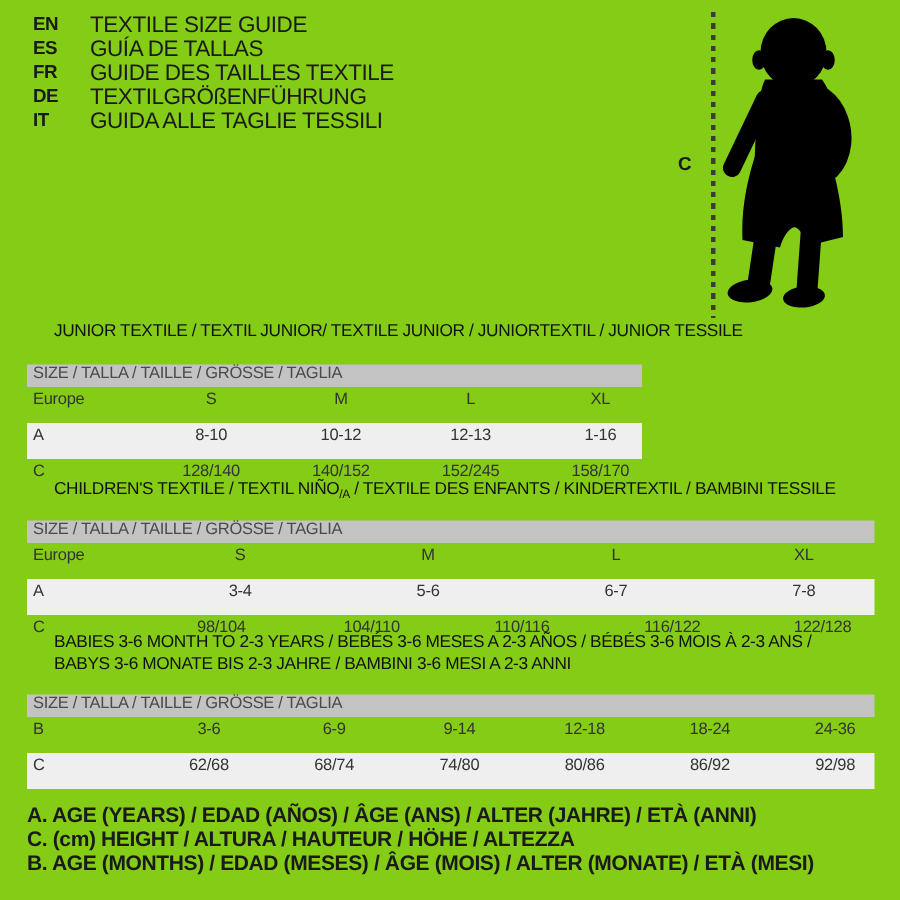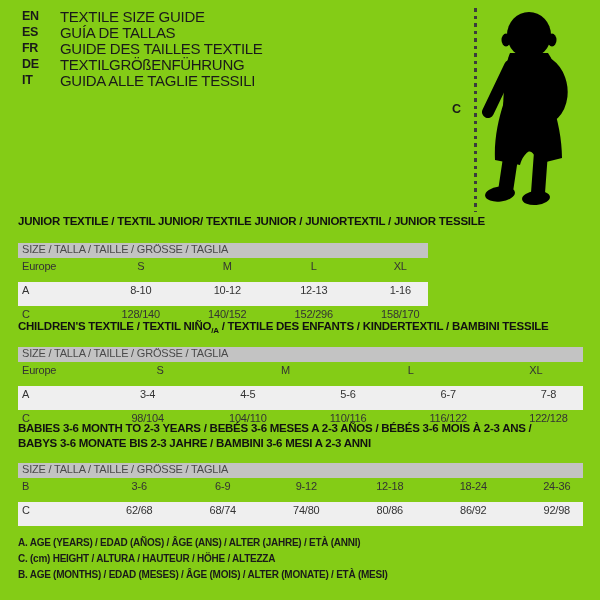--- a/index.html
+++ b/index.html
@@ -12,34 +12,34 @@
   .lang-code {width:38px; font-weight:700; font-size:12.5px; letter-spacing:-0.3px;}
   .lang-label {font-weight:400; font-size:15px; letter-spacing:-0.3px; white-space:nowrap;}
 
   
   .dash-line {position:absolute; left:474px; top:8px; width:2.5px; height:204px;
               background:repeating-linear-gradient(to bottom,#3c3c3c 0 3.5px, transparent 3.5px 7.5px);}
   .height-marker {position:absolute; left:452px; top:102px; font-size:12.5px; font-weight:700; color:#1a1a1a;}
   .baby {position:absolute; left:482px; top:8px;}
 
   
-  .sec-title {position:absolute; left:18px; font-weight:700; font-size:11.5px; letter-spacing:-0.25px;
+  .sec-title {position:absolute; left:36px; font-weight:400; font-size:11.5px; letter-spacing:-0.25px;
               color:#111; white-space:nowrap;}
   .sec-title sub {font-size:8px;}
   .tbl {position:absolute; left:18px;}
   .bar {height:15px; background:#c3c3c3; color:#4a4a4a; font-size:11px; line-height:13.5px;
         padding-left:4px; letter-spacing:-0.2px;}
   .trow {display:flex; height:24px; font-size:11px; line-height:16.5px; color:#333333; letter-spacing:-0.2px;gap:31px;}
   .trow.stripe {background:#efefef;}
   .tlabel {width:60px; padding-left:4px;}
   .tcell {flex:1; text-align:center;}
 
   
   .footnotes {position:absolute; left:18px; top:535px;}
-  .fn {height:16px; line-height:16px; font-weight:700; font-size:10px; letter-spacing:-0.25px; white-space:nowrap;}
+  .fn {height:16px; line-height:16px; font-weight:700; font-size:14px; letter-spacing:-0.25px; white-space:nowrap;}
 </style>
 </head>
 <body>
 
 <div class="canvas">
 
   <div class="langs">
     <div class="lang-row">
       <span class="lang-code">EN</span>
       <span class="lang-label">TEXTILE SIZE GUIDE</span>
@@ -94,39 +94,38 @@
       <span class="tlabel">A</span>
       <span class="tcell">8-10</span>
       <span class="tcell">10-12</span>
       <span class="tcell">12-13</span>
       <span class="tcell">1-16</span>
     </div>
     <div class="trow">
       <span class="tlabel">C</span>
       <span class="tcell">128/140</span>
       <span class="tcell">140/152</span>
-      <span class="tcell">152/296</span>
+      <span class="tcell">152/245</span>
       <span class="tcell">158/170</span>
     </div>
   </div>
 
   <div class="sec-title" style="top:320px"><span>CHILDREN'S TEXTILE / TEXTIL NIÑO</span><sub>/A</sub><span> / TEXTILE DES ENFANTS / KINDERTEXTIL / BAMBINI TESSILE</span></div>
   <div class="tbl" style="top:347px; width:565px">
     <div class="bar">SIZE / TALLA / TAILLE / GRÖSSE / TAGLIA</div>
     <div class="trow">
       <span class="tlabel">Europe</span>
       <span class="tcell">S</span>
       <span class="tcell">M</span>
       <span class="tcell">L</span>
       <span class="tcell">XL</span>
     </div>
     <div class="trow stripe">
       <span class="tlabel">A</span>
       <span class="tcell">3-4</span>
-      <span class="tcell">4-5</span>
       <span class="tcell">5-6</span>
       <span class="tcell">6-7</span>
       <span class="tcell">7-8</span>
     </div>
     <div class="trow">
       <span class="tlabel">C</span>
       <span class="tcell">98/104</span>
       <span class="tcell">104/110</span>
       <span class="tcell">110/116</span>
       <span class="tcell">116/122</span>
@@ -135,21 +134,21 @@
   </div>
 
   <div class="sec-title" style="top:422px">BABIES 3-6 MONTH TO 2-3 YEARS / BEBÉS 3-6 MESES A 2-3 AÑOS / BÉBÉS 3-6 MOIS À 2-3 ANS /</div>
   <div class="sec-title" style="top:437px">BABYS 3-6 MONATE BIS 2-3 JAHRE / BAMBINI 3-6 MESI A 2-3 ANNI</div>
   <div class="tbl" style="top:463px; width:565px">
     <div class="bar">SIZE / TALLA / TAILLE / GRÖSSE / TAGLIA</div>
     <div class="trow">
       <span class="tlabel">B</span>
       <span class="tcell">3-6</span>
       <span class="tcell">6-9</span>
-      <span class="tcell">9-12</span>
+      <span class="tcell">9-14</span>
       <span class="tcell">12-18</span>
       <span class="tcell">18-24</span>
       <span class="tcell">24-36</span>
     </div>
     <div class="trow stripe">
       <span class="tlabel">C</span>
       <span class="tcell">62/68</span>
       <span class="tcell">68/74</span>
       <span class="tcell">74/80</span>
       <span class="tcell">80/86</span>

